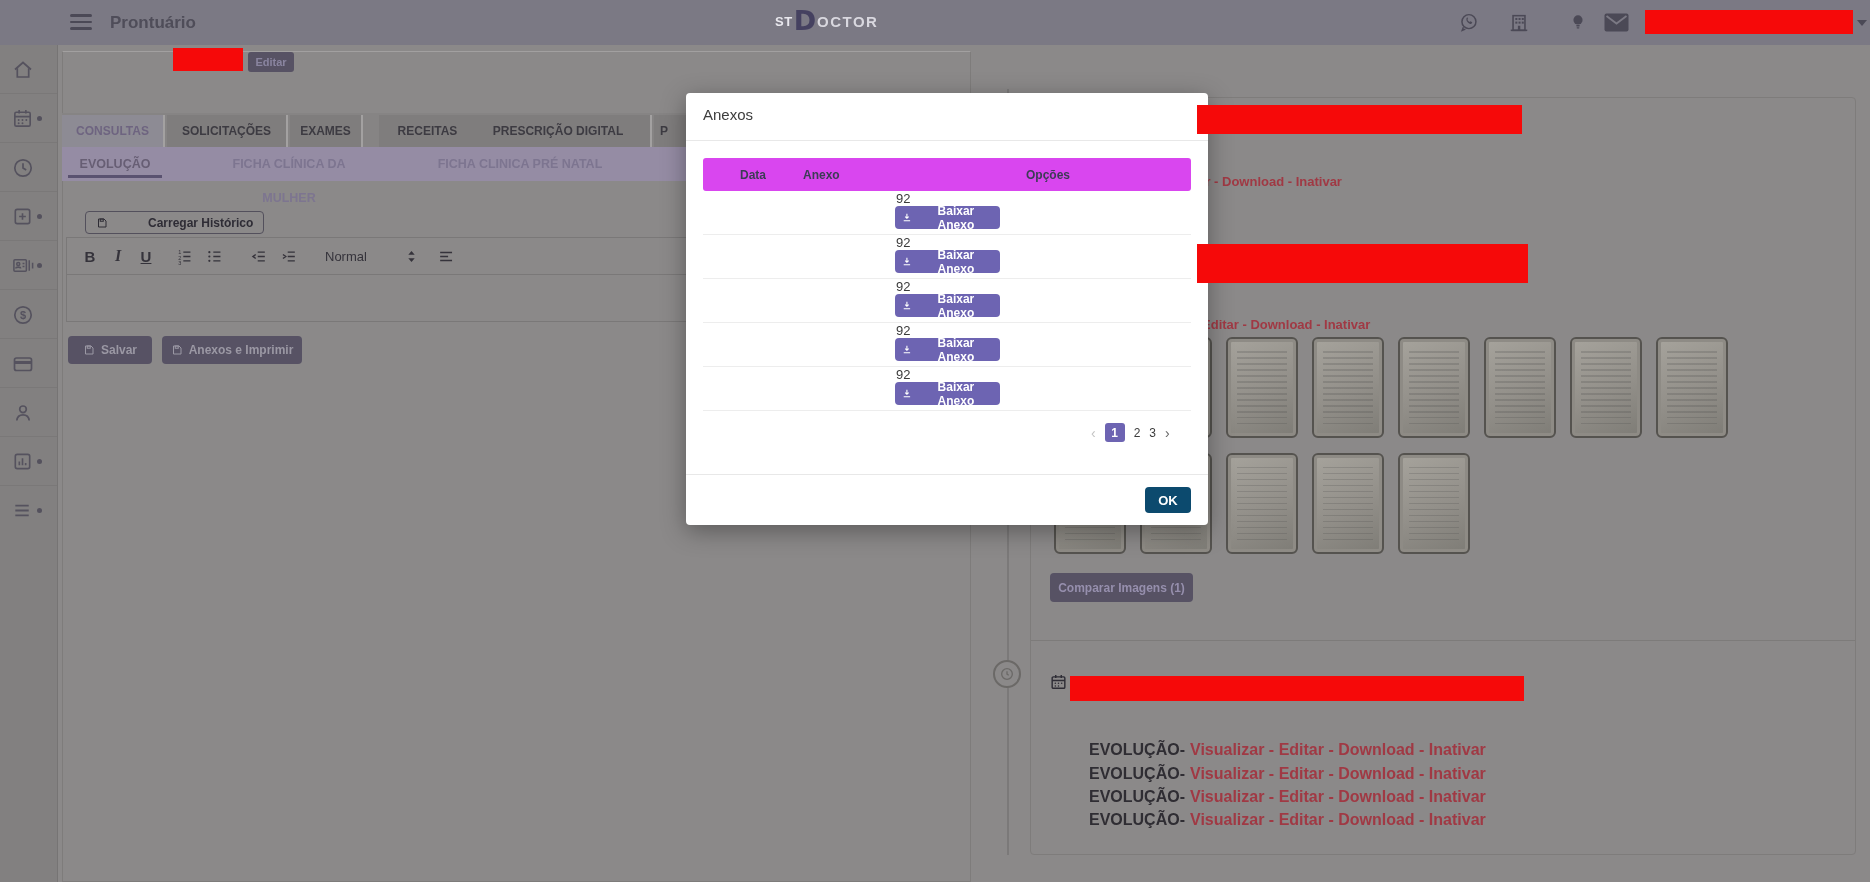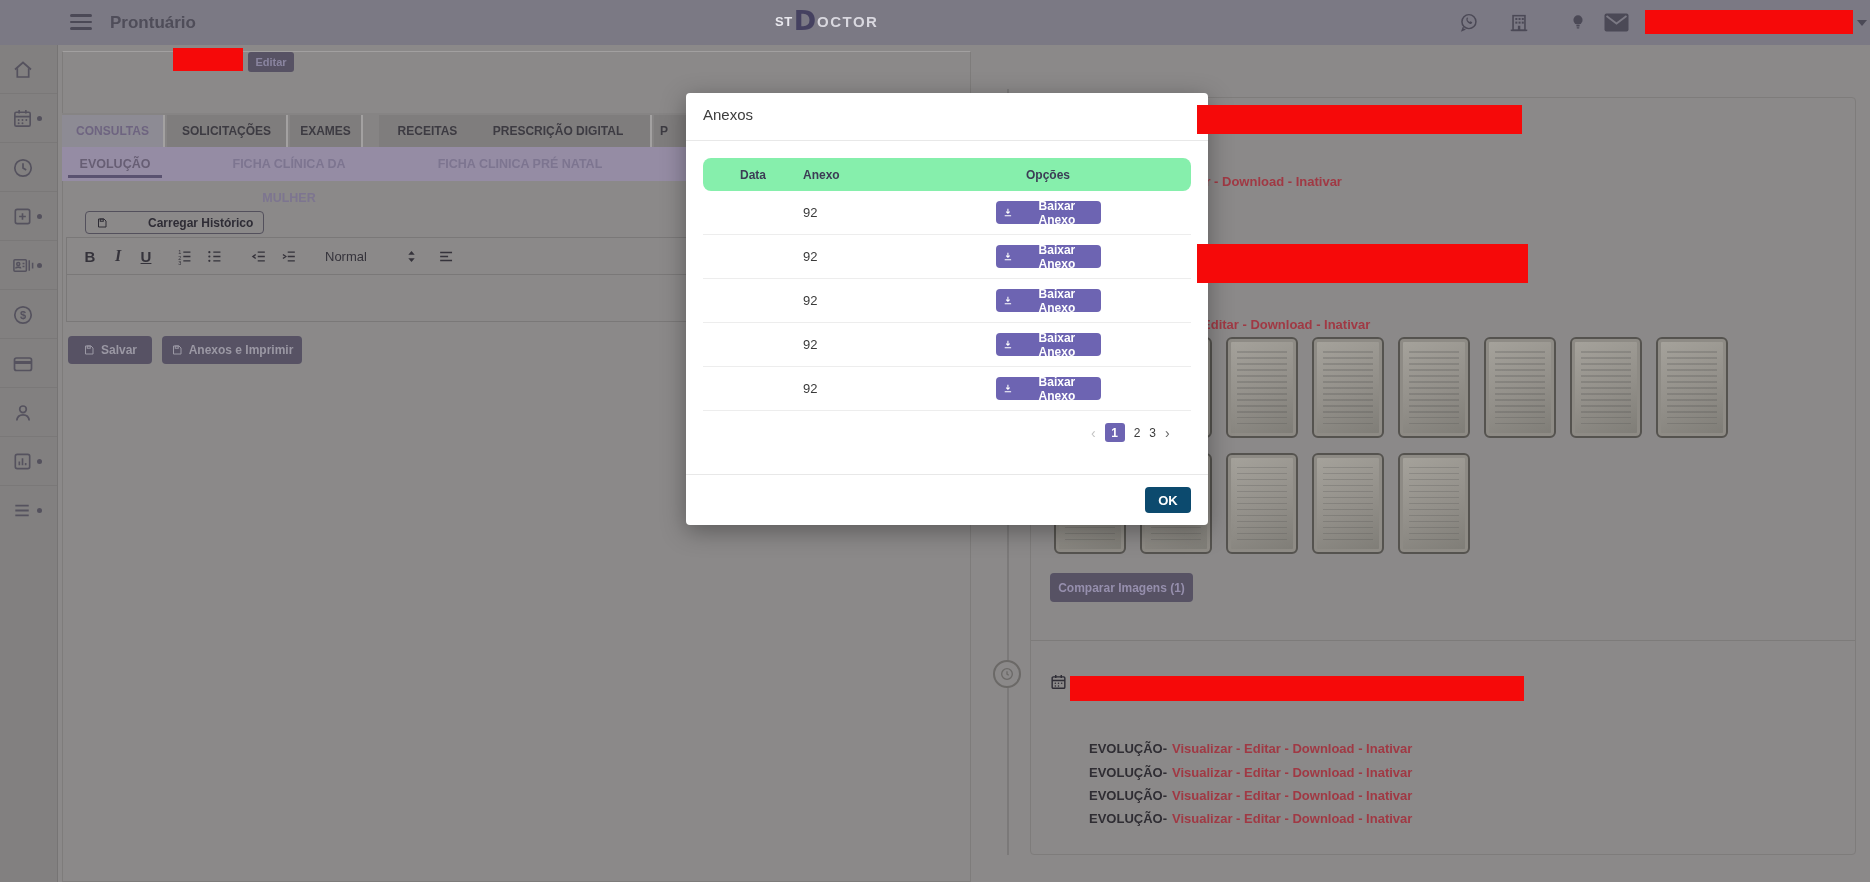--- a/index.html
+++ b/index.html
@@ -40,36 +40,36 @@
   .tund{text-decoration:underline;font-size:15px;font-weight:600;}
   .editorbox{position:absolute;left:66px;top:275px;width:905px;height:47px;border:1px solid #7a7878;border-top:none;box-sizing:border-box;cursor:text;}
   
   .tline{position:absolute;left:1007px;top:89px;width:2px;height:766px;background:#7b7979;}
   .tnode{position:absolute;left:993px;top:660px;width:28px;height:28px;border-radius:50%;border:2px solid #6b6967;background:#8b8989;box-sizing:border-box;color:#6b6967;display:flex;align-items:center;justify-content:center;}
   .rightcard{position:absolute;left:1030px;top:97px;width:826px;height:758px;background:#8b8989;border:1px solid #7e7c7b;border-radius:4px;box-sizing:border-box;}
   .linksline{position:absolute;font-size:13px;font-weight:700;color:#a03944;white-space:nowrap;cursor:pointer;}
   .thumb{position:absolute;width:72px;height:101px;border-radius:6px;border:2px solid #55534f;background:linear-gradient(155deg,#a6a39c 0%,#928f89 55%,#7e7c76 100%);box-shadow:inset 0 0 0 3px #8e8b85;box-sizing:border-box;cursor:pointer;}
   .thumb::after{content:"";position:absolute;left:9px;right:9px;top:12px;bottom:12px;background:repeating-linear-gradient(to bottom,rgba(70,70,70,.22) 0 1.5px,transparent 1.5px 6px);}
   .rdivider{position:absolute;left:1031px;top:640px;width:824px;border-top:1px solid #7d7b7a;}
-  .evo-row{position:absolute;left:1054px;font-size:13px;font-weight:700;white-space:nowrap;padding-left:35px;}
+  .evo-row{position:absolute;left:1054px;font-size:16px;font-weight:700;white-space:nowrap;padding-left:35px;}
   .evo-label{color:#2f2d33;margin-right:5px;}
   .evo-link{color:#a03944;cursor:pointer;}
   .evo-sep{color:#a03944;white-space:pre;}
   
   .red{position:absolute;background:#f60909;z-index:20;}
   
   .modal{position:absolute;left:686px;top:93px;width:522px;height:432px;background:#ffffff;border-radius:4px;box-shadow:0 6px 24px rgba(0,0,0,.35);z-index:10;}
   .mtitle{position:absolute;left:17px;top:13px;font-size:15px;color:#3d3d3d;}
   .mdiv{position:absolute;left:0;width:522px;border-top:1px solid #e8e8e8;}
-  .mthead{position:absolute;left:17px;top:65px;width:488px;height:33px;background:#86efac;border-radius:8px;display:flex;align-items:center;font-size:12px;font-weight:700;color:#3c3c55;}
+  .mthead{position:absolute;left:17px;top:65px;width:488px;height:33px;background:#d946ef;border-radius:3px;display:flex;align-items:center;font-size:12px;font-weight:700;color:#3c3c55;}
   .mcol1{width:100px;text-align:center;}
   .mcol2{width:102px;text-align:left;}
   .mcol3{flex:1;text-align:center;}
   .mrows{position:absolute;left:17px;top:98px;width:488px;}
-  .mrow{display:flex;align-items:center;height:43px;border-bottom:1px solid #ededed;font-size:13px;color:#3a3a3a;}
+  .mrow{display:flex;align-items:center;height:43px;border-bottom:1px solid #ededed;font-size:13px;color:#3a3a3a;flex-direction:column;}
   .baixar{display:inline-flex;align-items:center;justify-content:center;gap:6px;width:105px;height:23px;background:#6d64b2;border:none;border-radius:4px;color:#fff;font-size:12px;font-weight:700;cursor:pointer;margin:0 auto;}
   .mpag{position:absolute;left:405px;top:330px;display:flex;align-items:center;gap:9px;font-size:12px;color:#3c3c3c;}
   .pgprev{color:#c3c3c3;cursor:pointer;font-size:14px;}
   .pgnext{color:#666;cursor:pointer;font-size:14px;}
   .pgactive{display:flex;align-items:center;justify-content:center;width:20px;height:19px;background:#6d64b2;border-radius:3px;color:#fff;font-weight:700;cursor:pointer;}
   .pgnum{cursor:pointer;}
   .okbtn{position:absolute;left:459px;top:394px;width:46px;height:26px;background:#0c4a6e;border:none;border-radius:4px;color:#fff;font-size:13px;font-weight:700;cursor:pointer;}
 </style>
 </head>
 <body>

